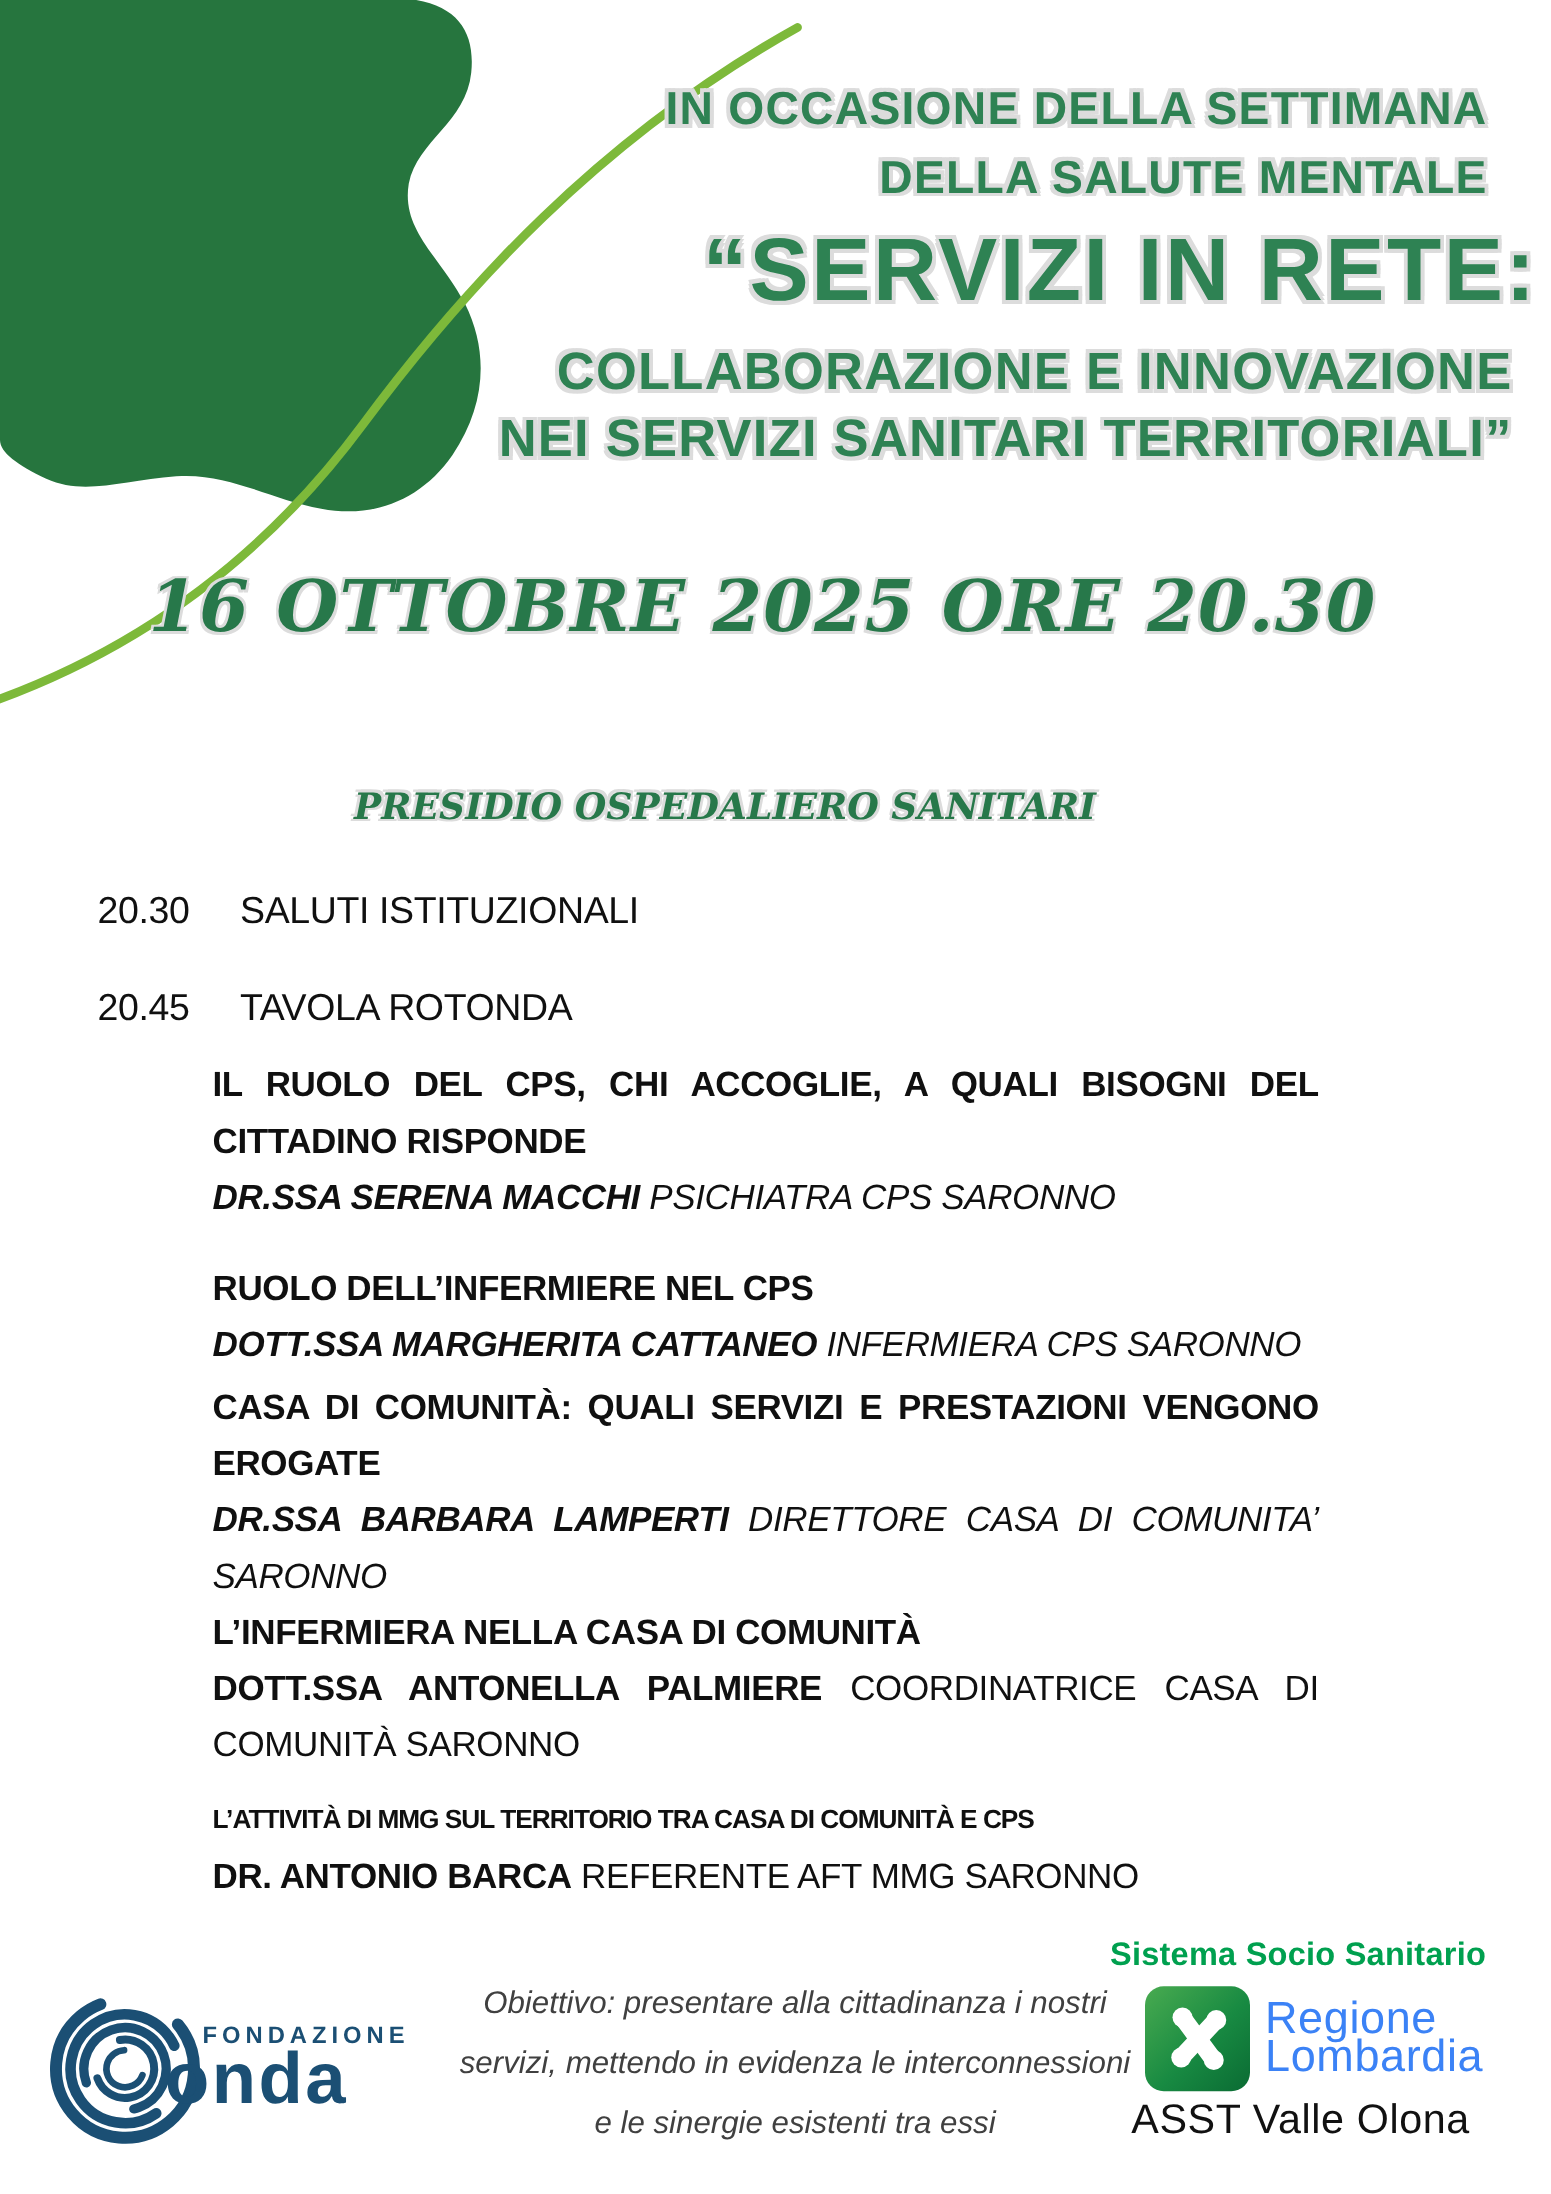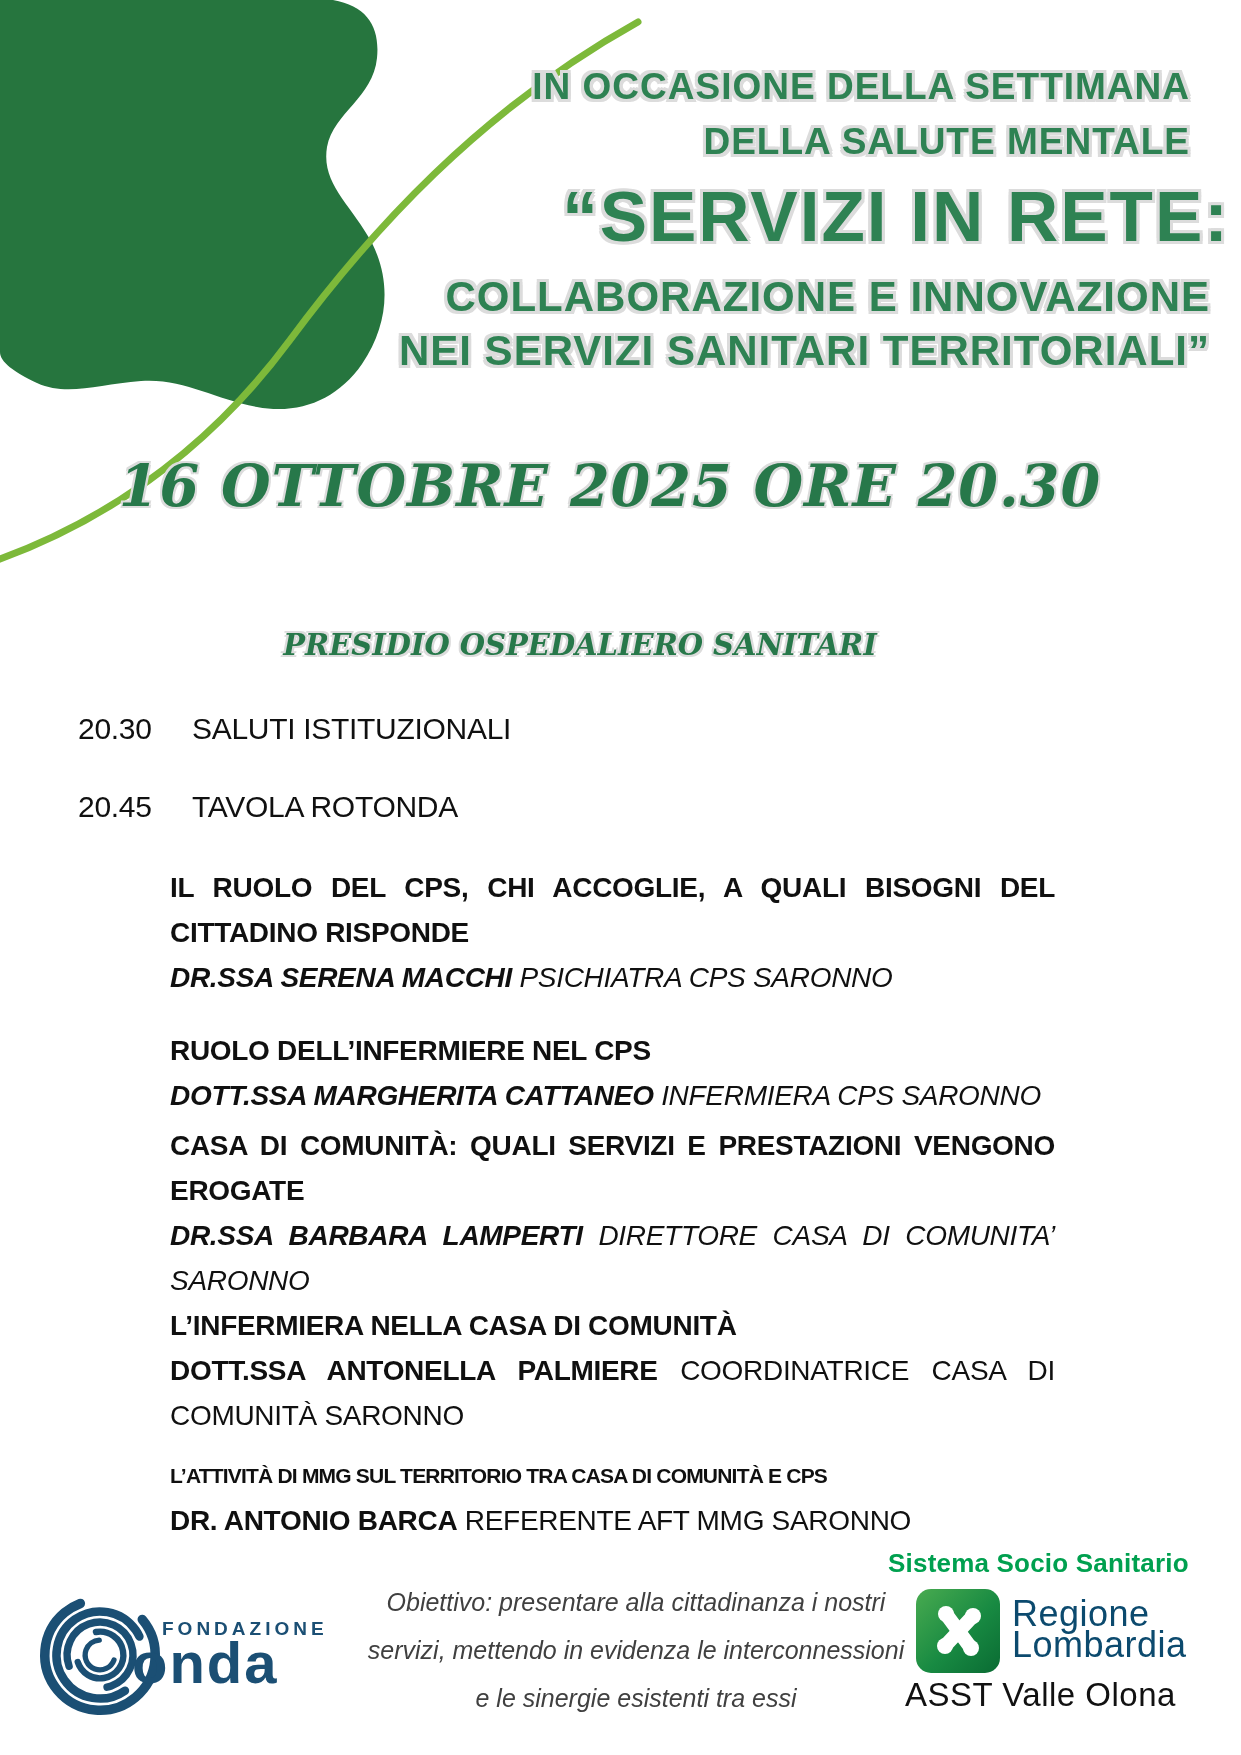--- a/index.html
+++ b/index.html
@@ -38,21 +38,21 @@
 
   
   .time, .tlabel {
     position:absolute; font-size:30px; font-weight:400; letter-spacing:-0.3px;
     white-space:nowrap;
   }
   .time  { left:78px; }
   .tlabel{ left:192px; }
   .session {
     position:absolute; left:170px; width:885px; font-size:28px;
-    line-height:45px; letter-spacing:-0.3px;margin-top:20px;
+    line-height:45px; letter-spacing:-0.3px;
   }
   .session p { margin:0; text-align:justify; }
   .st   { font-weight:700; }
   .st-nowrap { white-space:nowrap; font-size:21px; letter-spacing:-0.8px; }
   .name { font-weight:700; }
   .ital { font-style:italic; }
 
   
   .fond {
     position:absolute; left:162px; top:1618px; font-size:19px; letter-spacing:4px;
@@ -71,21 +71,21 @@
     position:absolute; left:888px; top:1548px; width:300px; text-align:center;
     font-size:26px; font-weight:700; color:#00a04f; letter-spacing:0.2px;
     white-space:nowrap;
   }
   .lsquare {
     position:absolute; left:916px; top:1589px; width:84px; height:84px;
     border-radius:15px; background:linear-gradient(135deg,#49ab50 0%, #188a42 55%, #0a6b33 100%);
   }
   .regione {
     position:absolute; left:1012px; top:1598px; font-size:36px; line-height:31px;
-    color:#0c4a6e; letter-spacing:0.5px;
+    color:#3b82f6; letter-spacing:0.5px;
   }
   .asst {
     position:absolute; left:905px; top:1676px; width:310px; text-align:left;
     font-size:33px; color:#111; letter-spacing:0.5px; white-space:nowrap;
   }
 </style>
 </head>
 <body>
 
 <div class="poster">

